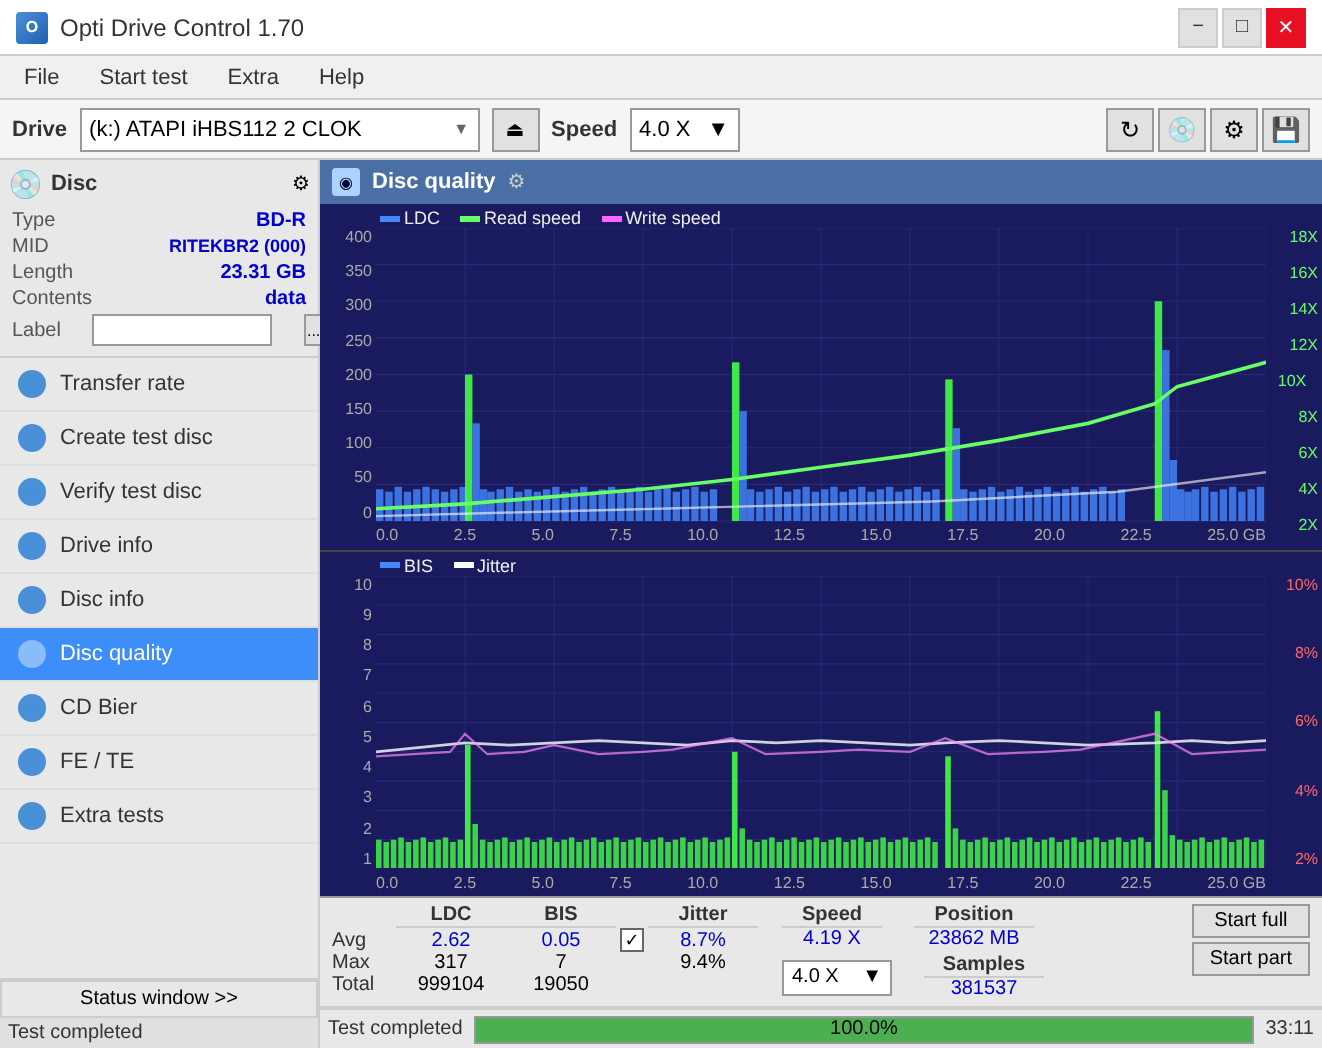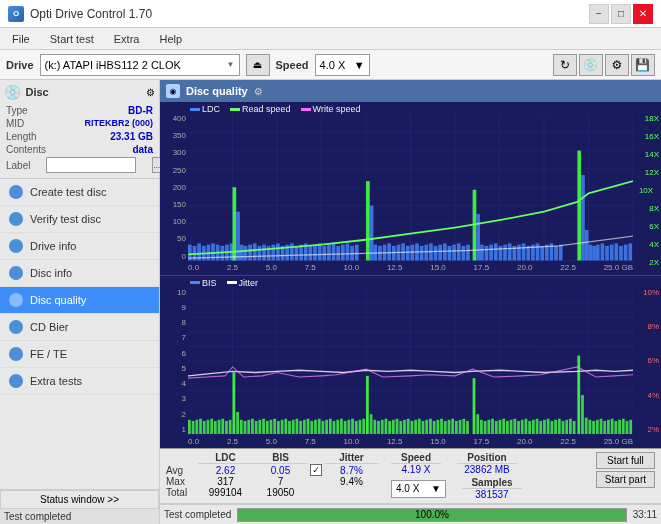--- a/index.html
+++ b/index.html
@@ -170,20 +170,26 @@
         <span class="disc-info-value">data</span>
       </div>
       <div class="label-row">
         <span class="disc-info-label">Label</span>
         <input class="label-input" type="text" value="" style="">
         <button class="label-btn">...</button>
       </div>
     </div>
 
     <div class="nav-items">
+      <div class="nav-item">
+        <div class="nav-item-icon">
+            <div class="nav-icon-circle" style="background:#4a90d9;"></div>
+          </div>
+        <span>Transfer rate</span>
+      </div>
       <div class="nav-item">
         <div class="nav-item-icon">
             <div class="nav-icon-circle" style="background:#4a90d9;"></div>
           </div>
         <span>Create test disc</span>
       </div>
       <div class="nav-item">
         <div class="nav-item-icon">
             <div class="nav-icon-circle" style="background:#4a90d9;"></div>
           </div>

